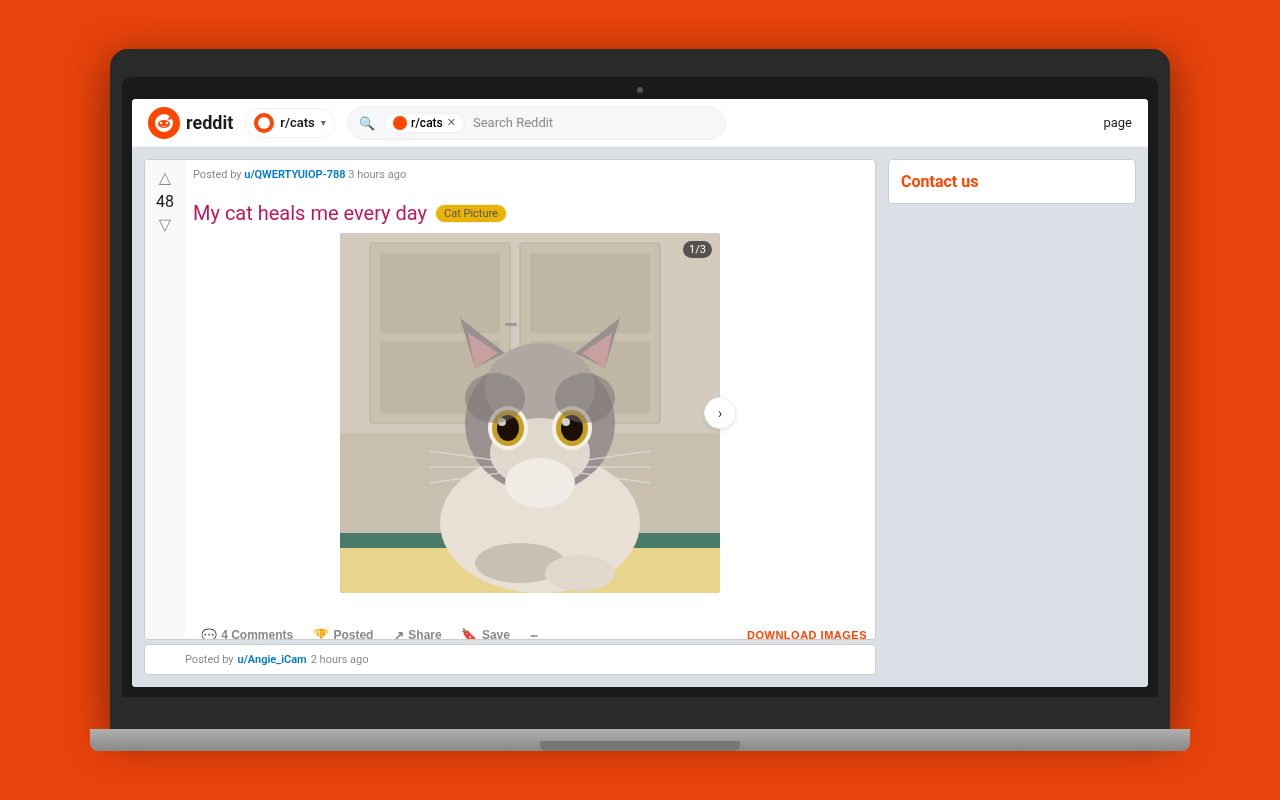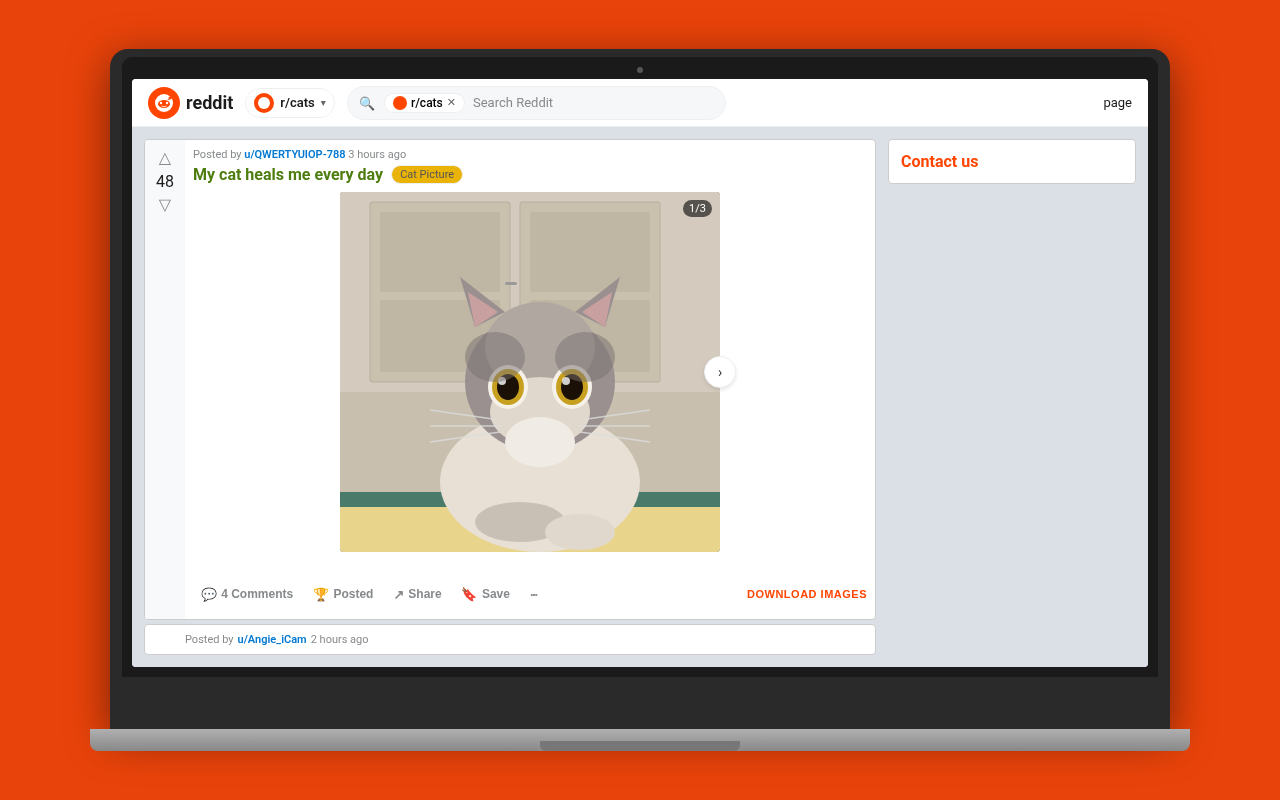--- a/index.html
+++ b/index.html
@@ -13,21 +13,21 @@
       font-family: -apple-system, BlinkMacSystemFont, 'Segoe UI', Roboto, sans-serif;
       overflow: hidden;
     }
 
     
     .laptop-outer {
       width: 1060px;
       height: 680px;
       background: #2a2a2a;
       border-radius: 18px 18px 0 0;
-      padding: 8px 12px 0 12px;
+      padding: 28px 12px 0 12px;
       position: relative;
       box-shadow: 0 10px 40px rgba(0,0,0,0.5);
     }
 
     
     .screen-bezel {
       width: 100%;
       height: 620px;
       background: #1a1a1a;
       border-radius: 10px 10px 0 0;
@@ -263,40 +263,40 @@
 
     
     .post-content {
       flex: 1;
       padding: 8px;
     }
 
     .post-meta {
       font-size: 11px;
       color: #878a8c;
-      margin-bottom: 4px;
+      margin-bottom: 20px;
     }
 
     .post-meta a {
       color: #0079d3;
       text-decoration: none;
       font-weight: 600;
     }
 
     .post-title-row {
       display: flex;
       align-items: center;
       gap: 8px;
       margin-bottom: 8px;
     }
 
     .post-title {
-      font-size: 16px;
-      font-weight: 700;
-      color: #4d7c0f;
+      font-size: 20px;
+      font-weight: 400;
+      color: #be185d;
     }
 
     .post-flair {
       background: #eab308;
       border: 1px solid #edeff1;
       border-radius: 12px;
       padding: 2px 8px;
       font-size: 11px;
       color: #555;
       white-space: nowrap;

